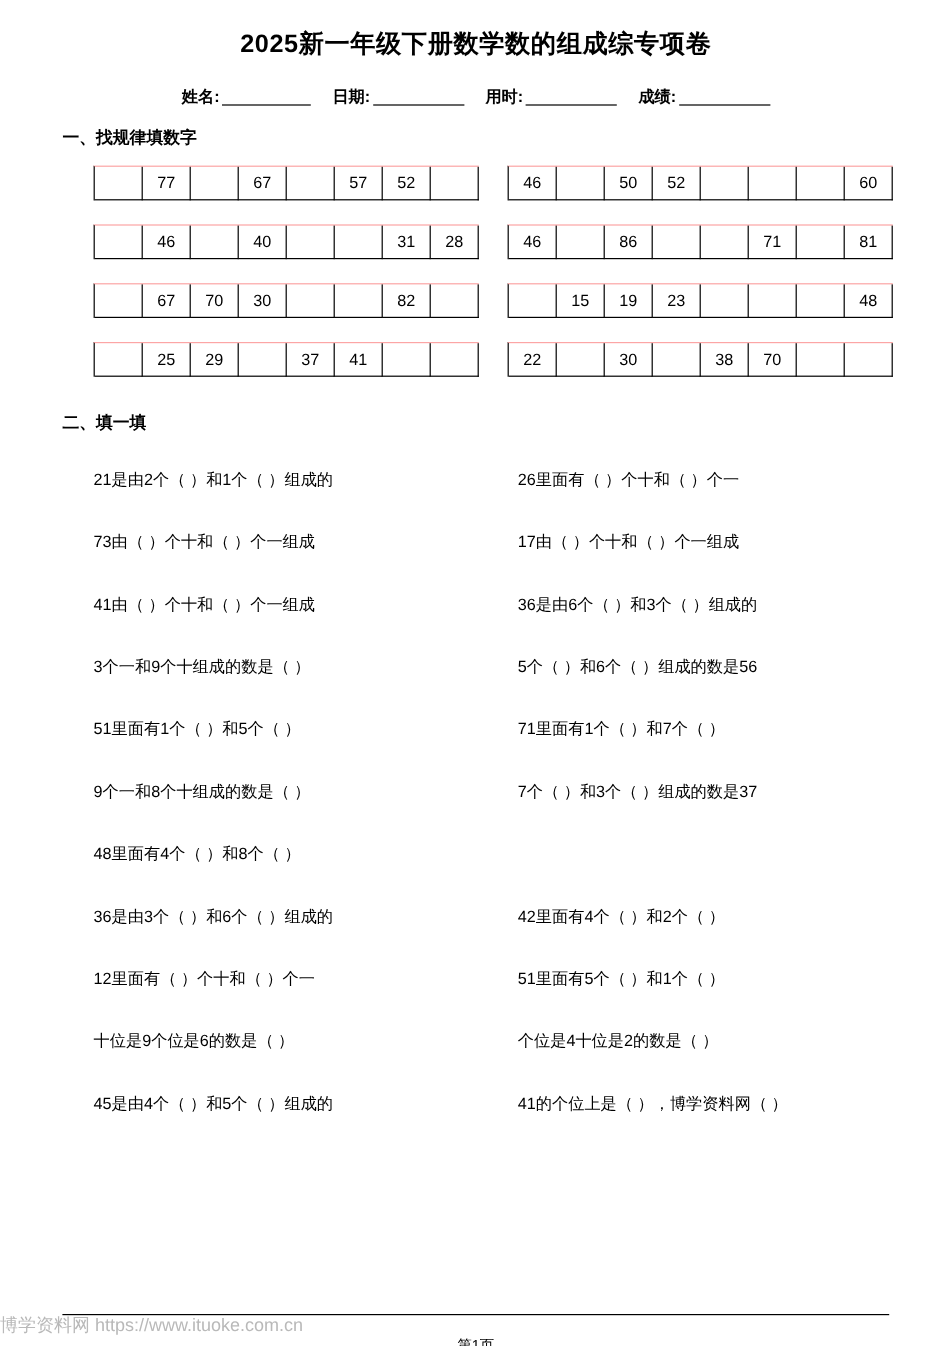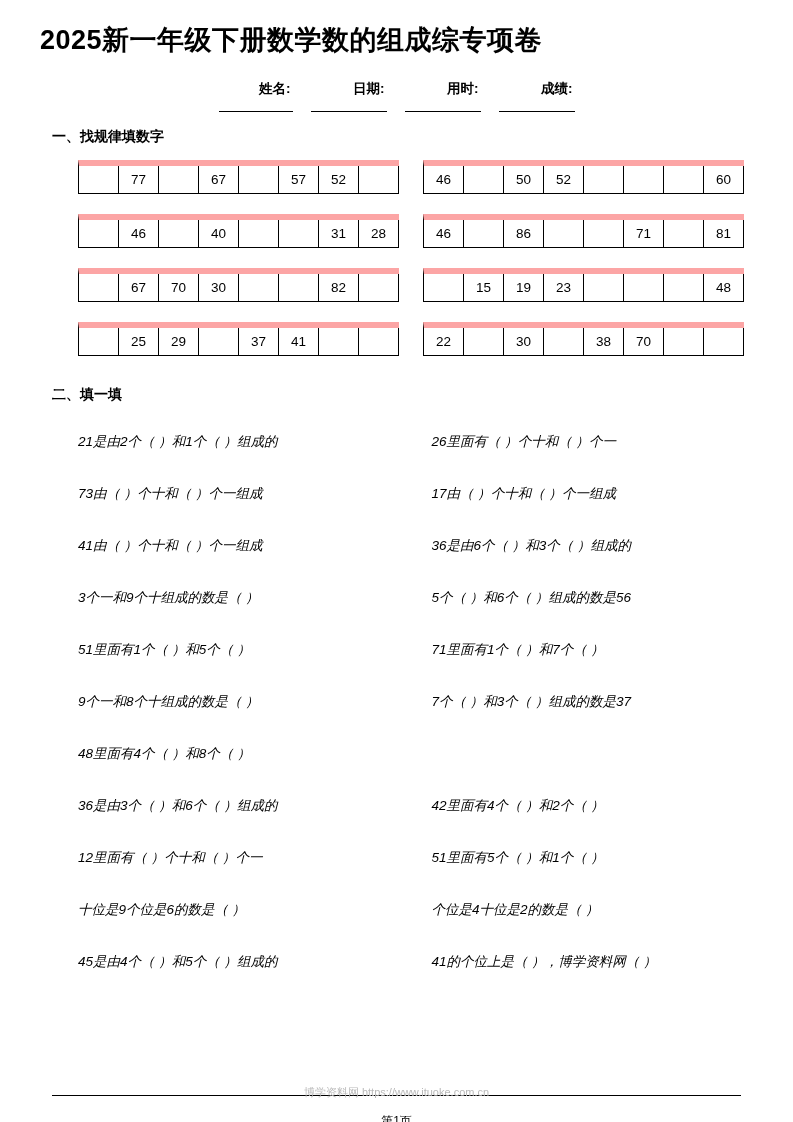--- a/index.html
+++ b/index.html
@@ -15,42 +15,42 @@
     position: relative;
   }
   .page {
     width: 793px;
     height: 1122px;
     box-sizing: border-box;
     padding: 0;
     position: relative;
   }
   .title {
-    font-size: 27px;
+    text-align: center;
+    font-size: 21px;
     font-weight: bold;
     letter-spacing: 0.5px;
     margin: 22px 0 0 0;
     padding: 0 40px;
     color: #000;
   }
   .meta-row {
     display: flex;
     justify-content: center;
     align-items: flex-end;
     gap: 0;
     margin-top: 22px;
     font-size: 13.5px;
     font-weight: bold;
   }
   .meta-item {
     display: flex;
-    align-items: flex-end;
+    align-items: center;
     margin-right: 18px;
     white-space: nowrap;
-    flex-direction: column;
   }
   .meta-item:last-child { margin-right: 0; }
   .meta-label { margin-right: 2px; }
   .meta-blank {
     display: inline-block;
     border-bottom: 1px solid #000;
     height: 13px;
   }
   .blank-short { width: 74px; }
   .blank-mid { width: 76px; }
@@ -68,41 +68,40 @@
   }
   .seq-row {
     display: flex;
     justify-content: flex-start;
     margin-bottom: 20px;
   }
   .seq-row:last-child { margin-bottom: 0; }
   .seq-table {
     display: flex;
     border-left: 1px solid #000;
-    border-top: 6px solid #fca5a5;
+    border-top: 1px solid #fca5a5;
   }
   .seq-left { margin-right: 0; }
   .seq-gap { width: 24px; }
   .seq-cell {
     width: 40px;
     height: 28px;
     border-right: 1px solid #000;
     border-bottom: 1px solid #000;
     display: flex;
     align-items: center;
     justify-content: center;
     font-size: 13.5px;
     box-sizing: border-box;
   }
 
   
   .fill-wrap {
     margin-top: 12px;
     padding: 0 44px 0 78px;
-    font-style: italic;
   }
   .fill-row {
     display: flex;
     margin-bottom: 0;
   }
   .fill-col {
     width: 50%;
     font-size: 13.5px;
     line-height: 52px;
     height: 52px;
@@ -116,23 +115,23 @@
     position: absolute;
     left: 52px;
     right: 52px;
     bottom: 48px;
     border-top: 1px solid #000;
   }
   .watermark {
     position: absolute;
     left: 0;
     right: 0;
-    bottom: 44px;
-    text-align: center;
-    font-size: 11px;
+    bottom: 30px;
+    text-align: left;
+    font-size: 15px;
     color: #b9b9b9;
   }
   .page-num {
     position: absolute;
     left: 0;
     right: 0;
     bottom: 14px;
     text-align: center;
     font-size: 12px;
     color: #000;

